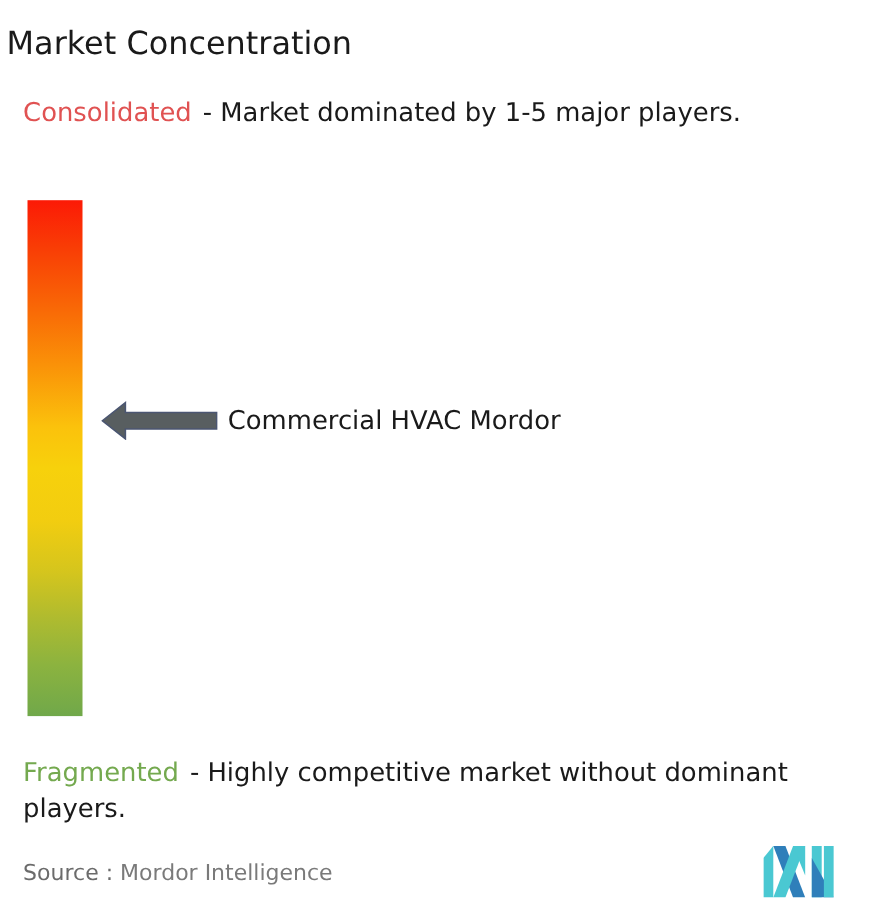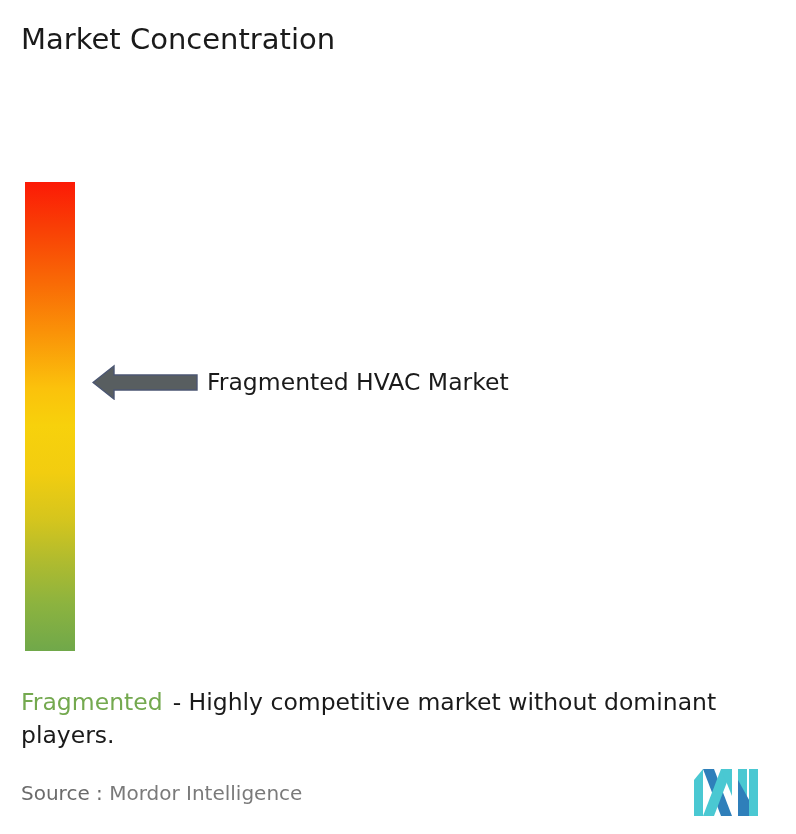--- a/index.html
+++ b/index.html
@@ -19,21 +19,21 @@
     position: absolute;
     left: 0; top: 0;
     width: 796px;
     height: 834px;
     background: #ffffff;
   }
 
   
   .chart-title {
     position: absolute;
-    left: 21px;
+    left: 6px;
     top: 20px;
     font-size: 29px;
     line-height: 38px;
     color: #1a1a1a;
     font-weight: 400;
     letter-spacing: 0px;
     white-space: nowrap;
   }
 
   
@@ -133,30 +133,33 @@
   }
   .brand-logo svg { display: block; }
 </style>
 </head>
 <body>
 
 <div id="chart-root">
 
   <div class="chart-title">Market Concentration</div>
 
+  <div class="caption-top">
+    <span class="kw-consolidated">Consolidated</span><span class="caption-sep"></span><span>- Market dominated by 1-5 major players.</span>
+  </div>
 
   <div class="scale-bar"></div>
 
   <div class="arrow-wrap">
     <svg width="106" height="36" viewBox="0 0 106 36" xmlns="http://www.w3.org/2000/svg">
       <polygon points="1,18.5 22,2 22,11 105,11 105,26 22,26 22,35" fill="#585e60" stroke="#4b5672" stroke-width="1.4" stroke-linejoin="miter"></polygon>
     </svg>
   </div>
 
-  <div class="arrow-label">Fragmented HVAC Market</div>
+  <div class="arrow-label">Commercial HVAC Mordor</div>
 
   <div class="caption-bottom">
     <span class="kw-fragmented">Fragmented</span><span class="caption-sep"></span><span>- Highly competitive market without dominant players.</span>
   </div>
 
   <div class="source-line">
     <span class="source-label">Source :</span>
     <span class="source-value">Mordor Intelligence</span>
   </div>
 

